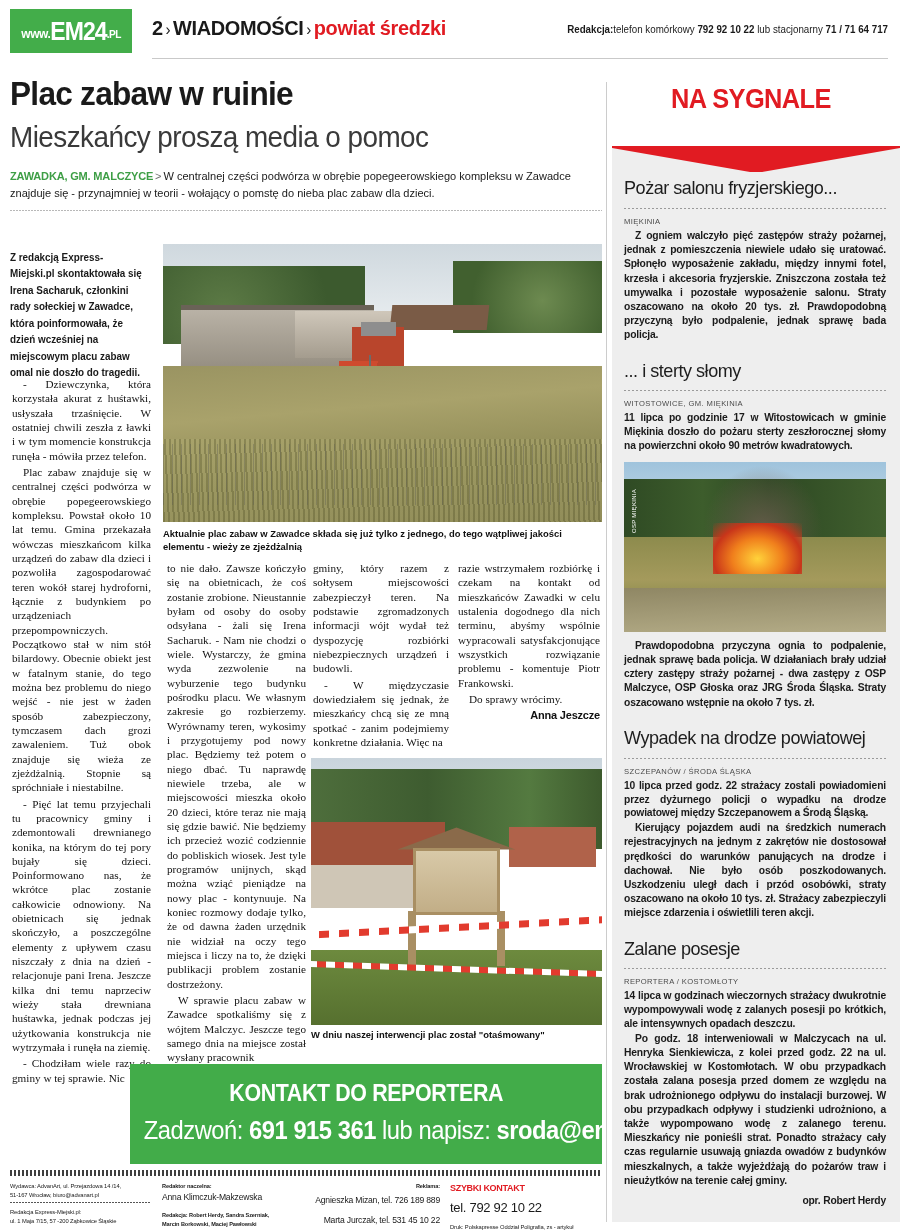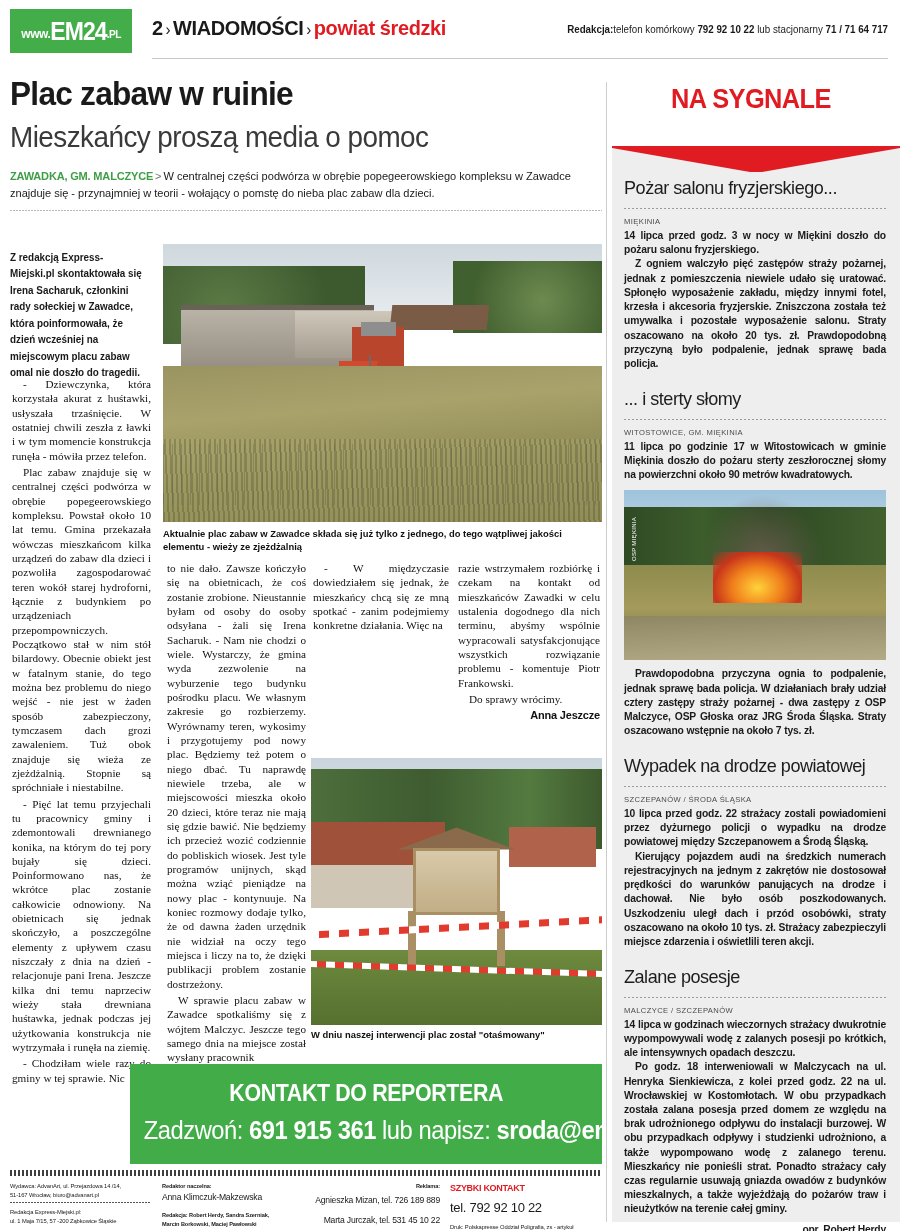--- a/index.html
+++ b/index.html
@@ -286,20 +286,21 @@
     <p>- Pięć lat temu przyjechali tu pracownicy gminy i zdemontowali drewnianego konika, na którym do tej pory bujały się dzieci. Poinformowano nas, że wkrótce plac zostanie całkowicie odnowiony. Na obietnicach się jednak skończyło, a poszczególne elementy z upływem czasu niszczały z dnia na dzień - relacjonuje pani Irena. Jeszcze kilka dni temu naprzeciw wieży stała drewniana huśtawka, jednak podczas jej użytkowania konstrukcja nie wytrzymała i runęła na ziemię.</p>
     <p>- Chodziłam wiele razy do gminy w tej sprawie. Nic</p>
   </div>
 
   <div class="col" id="colB">
     <p class="noind">to nie dało. Zawsze kończyło się na obietnicach, że coś zostanie zrobione. Nieustannie byłam od osoby do osoby odsyłana - żali się Irena Sacharuk. - Nam nie chodzi o wiele. Wystarczy, że gmina wyda zezwolenie na wyburzenie tego budynku pośrodku placu. We własnym zakresie go rozbierzemy. Wyrównamy teren, wykosimy i przygotujemy pod nowy plac. Będziemy też potem o niego dbać. Tu naprawdę niewiele trzeba, ale w miejscowości mieszka około 20 dzieci, które teraz nie mają się gdzie bawić. Nie będziemy ich przecież wozić codziennie do pobliskich wiosek. Jest tyle programów unijnych, skąd można wziąć pieniądze na nowy plac - kontynuuje. Na koniec rozmowy dodaje tylko, że od dawna żaden urzędnik nie widział na oczy tego miejsca i liczy na to, że dzięki publikacji problem zostanie dostrzeżony.</p>
     <p>W sprawie placu zabaw w Zawadce spotkaliśmy się z wójtem Malczyc. Jeszcze tego samego dnia na miejsce został wysłany pracownik</p>
   </div>
 
   <div class="col" id="colC">
+    <p class="noind">gminy, który razem z sołtysem miejscowości zabezpieczył teren. Na podstawie zgromadzonych informacji wójt wydał też dyspozycję rozbiórki niebezpiecznych urządzeń i budowli.</p>
     <p>- W międzyczasie dowiedziałem się jednak, że mieszkańcy chcą się ze mną spotkać - zanim podejmiemy konkretne działania. Więc na</p>
   </div>
 
   <div class="col" id="colD">
     <p class="noind">razie wstrzymałem rozbiórkę i czekam na kontakt od mieszkańców Zawadki w celu ustalenia dogodnego dla nich terminu, abyśmy wspólnie wypracowali satysfakcjonujące wszystkich rozwiązanie problemu - komentuje Piotr Frankowski.</p>
     <p>Do sprawy wrócimy.</p>
     <p class="sig">Anna Jeszcze</p>
   </div>
 
   <div class="photo2">
@@ -368,21 +369,20 @@
       <path d="M0 0 H288 V2 L150 26 L138 26 L0 2 Z" fill="#e11b22"></path>
     </svg>
   </div>
 
   <div class="side-body">
 
     <div class="blk">
       <h3 class="sh">Pożar salonu fryzjerskiego...</h3>
       <div class="dotrule"></div>
       <div class="loc">MIĘKINIA</div>
-      <div class="slead">14 lipca przed godz. 3 w nocy w Miękini doszło do pożaru salonu fryzjerskiego.</div>
       <div class="sbody">Z ogniem walczyło pięć zastępów straży pożarnej, jednak z pomieszczenia niewiele udało się uratować. Spłonęło wyposażenie zakładu, między innymi fotel, krzesła i akcesoria fryzjerskie. Zniszczona została też umywalka i pozostałe wyposażenie salonu. Straty oszacowano na około 20 tys. zł. Prawdopodobną przyczyną było podpalenie, jednak sprawę bada policja.</div>
     </div>
 
     <div class="blk">
       <h3 class="sh">... i sterty słomy</h3>
       <div class="dotrule"></div>
       <div class="loc">WITOSTOWICE, GM. MIĘKINIA</div>
       <div class="slead">11 lipca po godzinie 17 w Witostowicach w gminie Miękinia doszło do pożaru sterty zeszłorocznej słomy na powierzchni około 90 metrów kwadratowych.</div>
       <div class="photo3">
         <div class="ph">
@@ -402,20 +402,20 @@
       <h3 class="sh">Wypadek na drodze powiatowej</h3>
       <div class="dotrule"></div>
       <div class="loc">SZCZEPANÓW / ŚRODA ŚLĄSKA</div>
       <div class="slead">10 lipca przed godz. 22 strażacy zostali powiadomieni przez dyżurnego policji o wypadku na drodze powiatowej między Szczepanowem a Środą Śląską.</div>
       <div class="sbody">Kierujący pojazdem audi na średzkich numerach rejestracyjnych na jednym z zakrętów nie dostosował prędkości do warunków panujących na drodze i dachował. Nie było osób poszkodowanych. Uszkodzeniu uległ dach i przód osobówki, straty oszacowano na około 10 tys. zł. Strażacy zabezpieczyli miejsce zdarzenia i oświetlili teren akcji.</div>
     </div>
 
     <div class="blk">
       <h3 class="sh">Zalane posesje</h3>
       <div class="dotrule"></div>
-      <div class="loc">MALCZYCE / SZCZEPANÓW</div>
+      <div class="loc">REPORTERA / KOSTOMŁOTY</div>
       <div class="slead">14 lipca w godzinach wieczornych strażacy dwukrotnie wypompowywali wodę z zalanych posesji po krótkich, ale intensywnych opadach deszczu.</div>
       <div class="sbody">Po godz. 18 interweniowali w Malczycach na ul. Henryka Sienkiewicza, z kolei przed godz. 22 na ul. Wrocławskiej w Kostomłotach. W obu przypadkach została zalana posesja przed domem ze względu na brak udrożnionego odpływu do instalacji burzowej. W obu przypadkach odpływy i studzienki udrożniono, a także wypompowano wodę z zalanego terenu. Mieszkańcy nie ponieśli strat. Ponadto strażacy cały czas regularnie usuwają gniazda owadów z budynków mieszkalnych, a także wyjeżdżają do pożarów traw i nieużytków na terenie całej gminy.</div>
       <div class="sauthor">opr. Robert Herdy</div>
     </div>
 
   </div>
 </div>
 
 </body></html>

